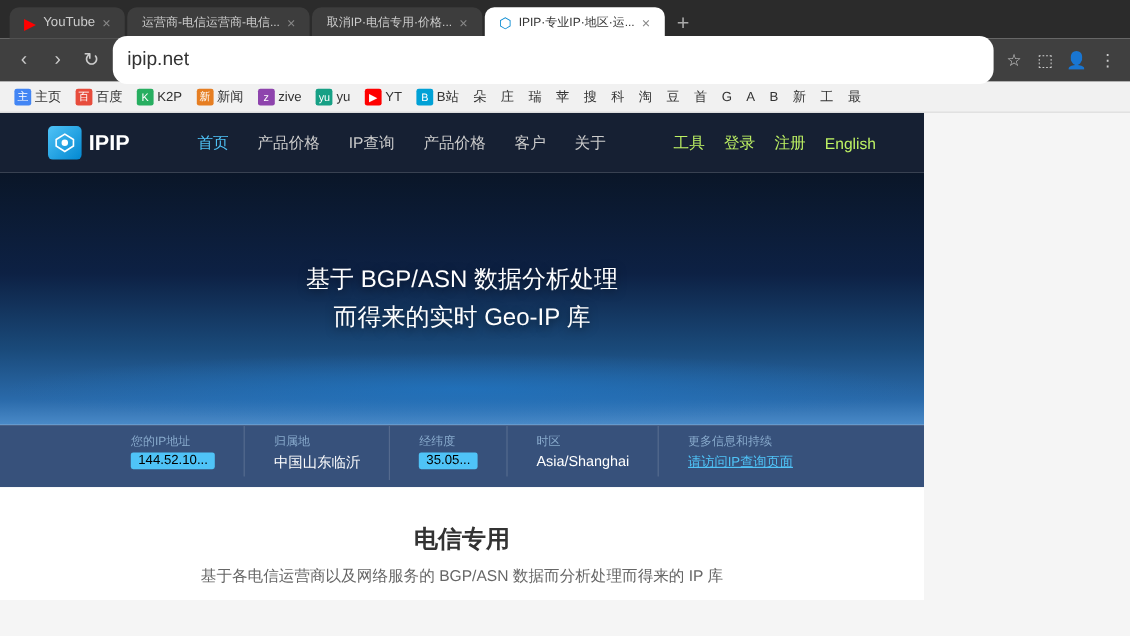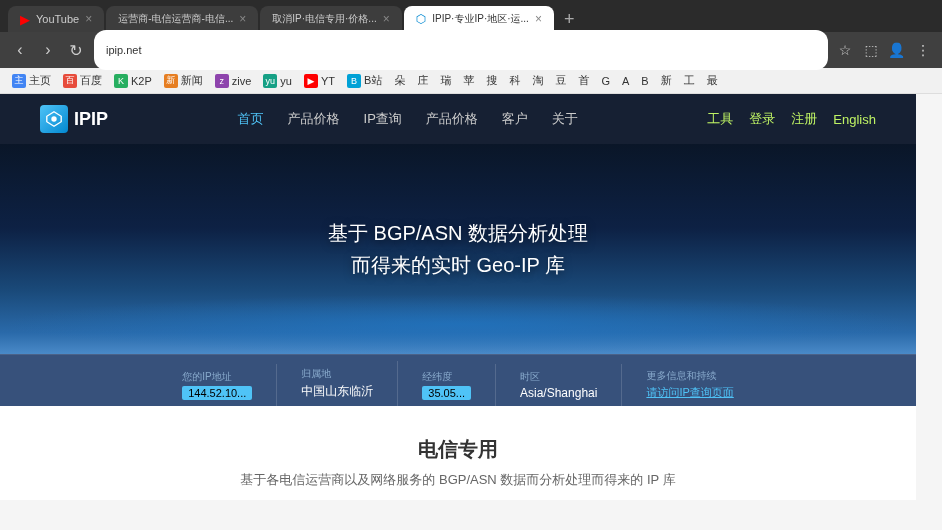--- a/index.html
+++ b/index.html
@@ -7,49 +7,49 @@
     .tab-bar { background: #2b2b2b; display: flex; align-items: flex-end; padding: 6px 8px 0; height: 32px; gap: 2px; }
     .tab { background: #f5f5f5; border-radius: 8px 8px 0 0; padding: 4px 12px; font-size: 11px; color: #333; display: flex; align-items: center; gap: 6px; max-width: 180px; overflow: hidden; white-space: nowrap; text-overflow: ellipsis; height: 26px; }
     .tab.active { background: #fff; z-index: 1; }
     .tab.inactive { background: #3d3d3d; color: #ccc; }
     .tab-close { color: #888; font-size: 12px; cursor: pointer; flex-shrink: 0; }
     .tab-new { background: none; border: none; color: #aaa; font-size: 18px; padding: 0 8px; cursor: pointer; align-self: center; }
 
     .address-bar-row { background: #404040; display: flex; align-items: center; padding: 4px 8px; gap: 6px; height: 36px; }
     .nav-buttons { display: flex; gap: 4px; }
     .nav-btn { background: none; border: none; color: #ccc; font-size: 16px; cursor: pointer; width: 24px; height: 24px; display: flex; align-items: center; justify-content: center; border-radius: 50%; }
-    .address-input { flex: 1; background: #fff; border: none; border-radius: 12px; padding: 20px 12px; font-size: 11px; color: #333; height: 18px; }
+    .address-input { flex: 1; background: #fff; border: none; border-radius: 12px; padding: 20px 12px; font-size: 16px; color: #333; height: 18px; }
     .toolbar-icons { display: flex; gap: 4px; align-items: center; }
     .toolbar-icon { color: #ccc; font-size: 14px; cursor: pointer; width: 22px; height: 22px; display: flex; align-items: center; justify-content: center; }
 
     
     .bookmarks-bar { background: #f1f1f1; display: flex; align-items: center; padding: 2px 8px; gap: 4px; height: 26px; border-bottom: 1px solid #ddd; overflow: hidden; }
     .bookmark-item { font-size: 11px; color: #333; cursor: pointer; white-space: nowrap; padding: 2px 4px; border-radius: 3px; display: flex; align-items: center; gap: 3px; }
     .bookmark-favicon { width: 14px; height: 14px; background: #4285f4; border-radius: 2px; display: inline-flex; align-items: center; justify-content: center; font-size: 9px; color: white; flex-shrink: 0; }
 
     
-    .website { width: 916px; height: 406px; background: #fff; overflow: hidden; }
+    .website { width: 770px; height: 406px; background: #fff; overflow: hidden; }
 
     
     .ipip-nav { background: rgba(10, 20, 40, 0.95); display: flex; align-items: center; justify-content: space-between; padding: 0 40px; height: 50px; }
     .ipip-logo { display: flex; align-items: center; gap: 6px; color: #fff; font-size: 18px; font-weight: bold; }
     .logo-icon { width: 28px; height: 28px; background: linear-gradient(135deg, #4fc3f7, #0288d1); border-radius: 4px; display: flex; align-items: center; justify-content: center; font-size: 12px; color: white; font-weight: bold; }
     .nav-links { display: flex; gap: 24px; align-items: flex-start; }
     .nav-link { color: #ccc; font-size: 13px; text-decoration: none; cursor: pointer; }
     .nav-link.active { color: #4fc3f7; }
     .nav-right { display: flex; gap: 16px; align-items: center; }
     .nav-right .nav-link { color: #bef264; font-size: 13px; }
 
     
     .hero { background: linear-gradient(180deg, #0a1628 0%, #0d2144 40%, #1a4a7a 70%, #2a6aaa 90%, #4a8ac8 100%); height: 210px; display: flex; flex-direction: column; align-items: center; justify-content: center; position: relative; overflow: hidden; }
     .hero::before { content: ''; position: absolute; bottom: 0; left: 0; right: 0; height: 60px; background: radial-gradient(ellipse at center, rgba(30,120,200,0.6) 0%, transparent 70%); }
     .hero-title { color: #fff; font-size: 20px; font-weight: 300; text-align: center; line-height: 1.6; z-index: 1; text-shadow: 0 2px 8px rgba(0,0,0,0.5); }
 
     
-    .ip-bar { background: rgba(20, 50, 100, 0.85); display: flex; align-items: flex-end; justify-content: center; gap: 0; height: 52px; border-top: 1px solid rgba(255,255,255,0.1); }
+    .ip-bar { background: rgba(20, 50, 100, 0.85); display: flex; align-items: flex-start; justify-content: center; gap: 0; height: 52px; border-top: 1px solid rgba(255,255,255,0.1); }
     .ip-field { display: flex; flex-direction: column; align-items: flex-start; padding: 6px 24px; border-right: 1px solid rgba(255,255,255,0.15); }
     .ip-field:last-child { border-right: none; }
     .ip-label { color: #88aacc; font-size: 10px; margin-bottom: 2px; }
     .ip-value { color: #fff; font-size: 12px; display: flex; align-items: center; gap: 4px; }
     .ip-highlight { background: #4fc3f7; color: #000; padding: 1px 6px; border-radius: 2px; font-size: 11px; font-weight: normal; }
     .ip-link { color: #4fc3f7; font-size: 11px; text-decoration: underline; cursor: pointer; }
 
     
     .tech-section { background: #fff; padding: 30px 60px 20px; text-align: center; }
     .section-title { font-size: 20px; color: #333; font-weight: bold; margin-bottom: 8px; }

